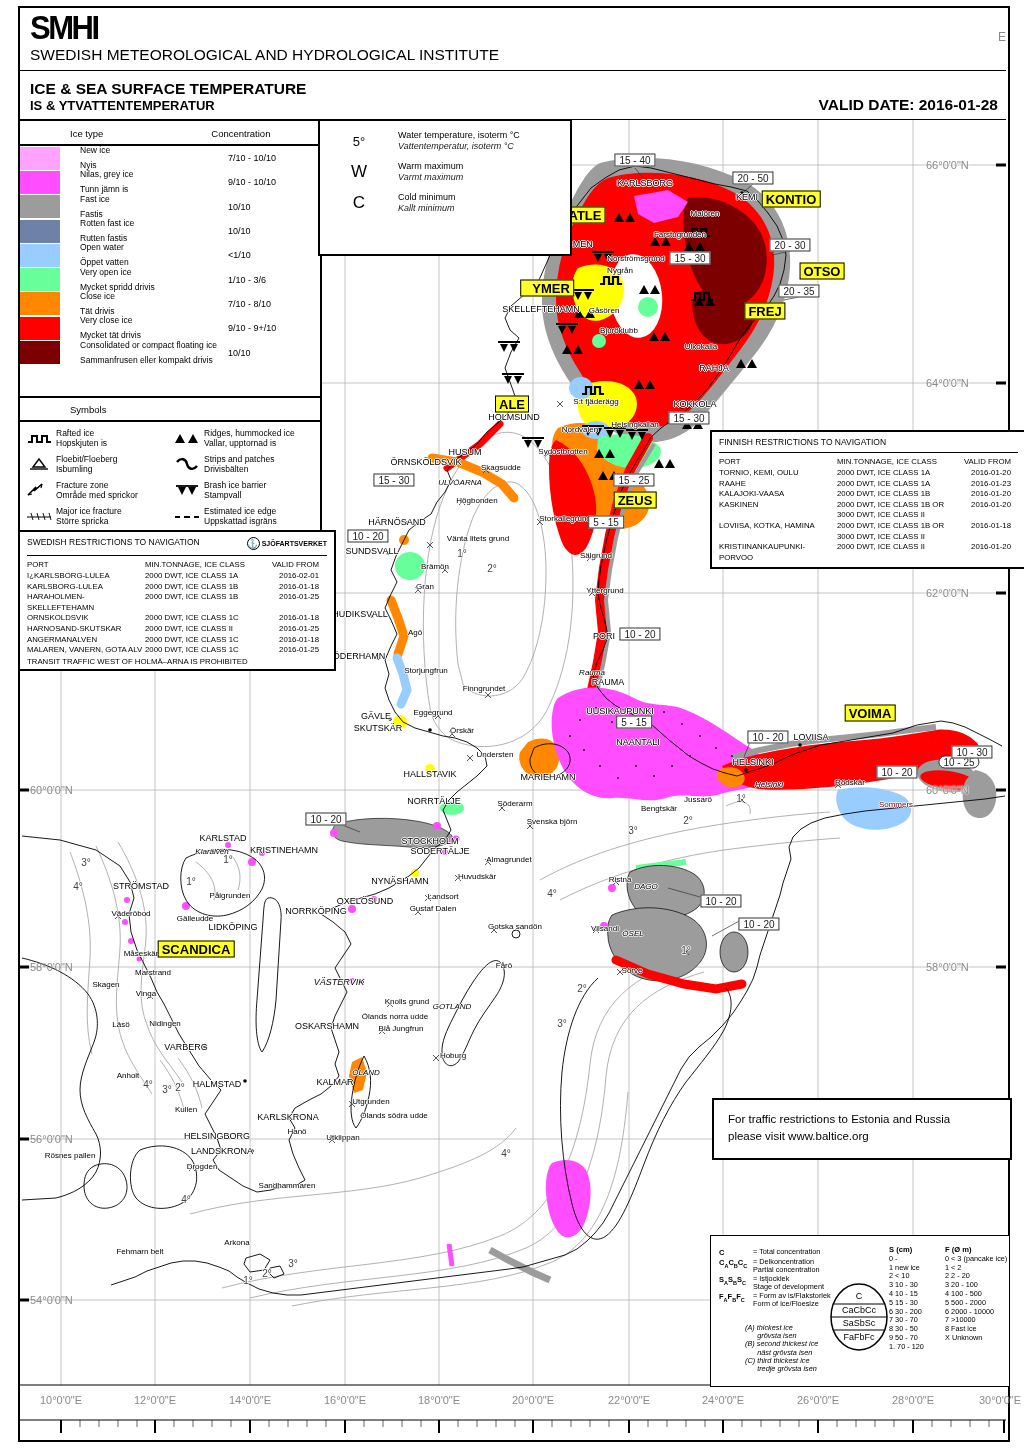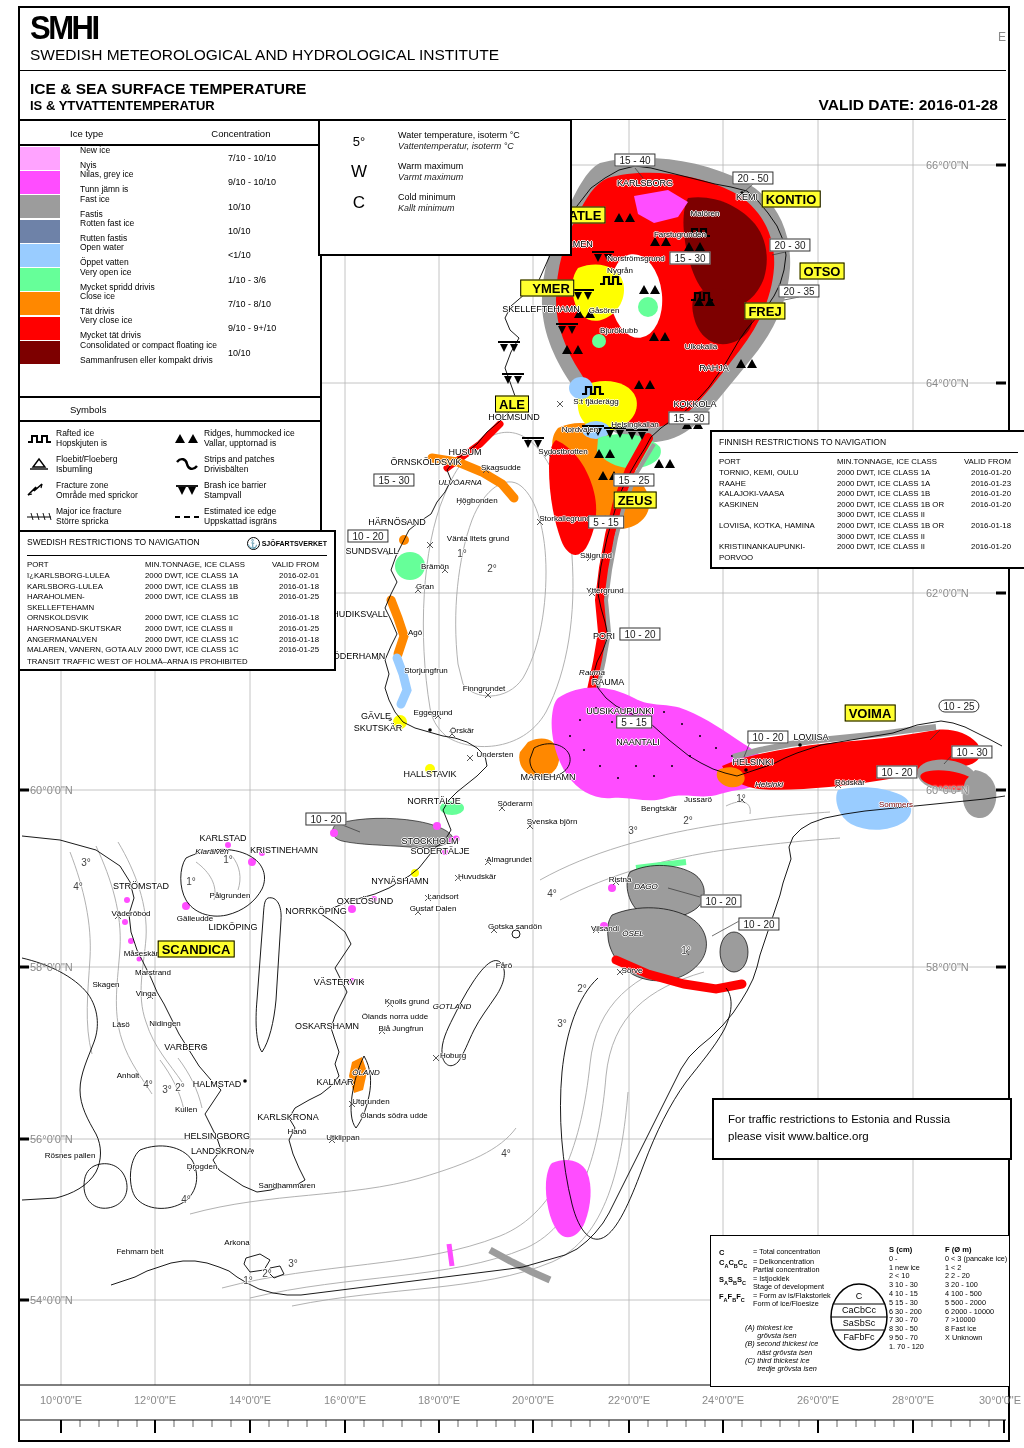--- a/index.html
+++ b/index.html
@@ -654,21 +654,21 @@
       <span class="lbl tb" style="left: 690px; top: 258px;">15 - 30</span>
       <span class="lbl tb" style="left: 799px; top: 291px;">20 - 35</span>
       <span class="lbl tb" style="left: 689px; top: 418px;">15 - 30</span>
       <span class="lbl tb" style="left: 394px; top: 480px;">15 - 30</span>
       <span class="lbl tb" style="left: 634px; top: 480px;">15 - 25</span>
       <span class="lbl tb" style="left: 606px; top: 522px;">5 - 15</span>
       <span class="lbl tb" style="left: 368px; top: 536px;">10 - 20</span>
       <span class="lbl tb" style="left: 640px; top: 634px;">10 - 20</span>
       <span class="lbl tb" style="left: 634px; top: 722px;">5 - 15</span>
       <span class="lbl tb" style="left: 768px; top: 737px;">10 - 20</span>
-      <span class="lbl tb" style="left: 959px; top: 706px; border-radius: 7px;">10 - 25</span>
+      <span class="lbl tb" style="left: 959px; top: 762px; border-radius: 7px;">10 - 25</span>
       <span class="lbl tb" style="left: 972px; top: 752px;">10 - 30</span>
       <span class="lbl tb" style="left: 897px; top: 772px;">10 - 20</span>
       <span class="lbl tb" style="left: 326px; top: 819px;">10 - 20</span>
       <span class="lbl tb" style="left: 721px; top: 901px;">10 - 20</span>
       <span class="lbl tb" style="left: 759px; top: 924px;">10 - 20</span>
       <span class="lbl pc" style="left: 645px; top: 183px;">KARLSBORG</span>
       <span class="lbl pc" style="left: 747px; top: 197px;">KEMI</span>
       <span class="lbl pc" style="left: 561px; top: 244px;">HARAHOLMEN</span>
       <span class="lbl pc" style="left: 541px; top: 309px;">SKELLEFTEHAMN</span>
       <span class="lbl pc" style="left: 514px; top: 417px;">HOLMSUND</span>
@@ -680,21 +680,21 @@
       <span class="lbl pc" style="left: 356px; top: 656px;">SÖDERHAMN</span>
       <span class="lbl pc" style="left: 376px; top: 716px;">GÄVLE</span>
       <span class="lbl pc" style="left: 378px; top: 728px;">SKUTSKÄR</span>
       <span class="lbl pc" style="left: 430px; top: 774px;">HALLSTAVIK</span>
       <span class="lbl pc" style="left: 434px; top: 801px;">NORRTÄLJE</span>
       <span class="lbl pc" style="left: 430px; top: 841px;">STOCKHOLM</span>
       <span class="lbl pc" style="left: 440px; top: 851px;">SÖDERTÄLJE</span>
       <span class="lbl pc" style="left: 400px; top: 881px;">NYNÄSHAMN</span>
       <span class="lbl pc" style="left: 365px; top: 901px;">OXELÖSUND</span>
       <span class="lbl pc" style="left: 316px; top: 911px;">NORRKÖPING</span>
-      <span class="lbl pc" style="left: 339px; top: 982px;">VÄSTERVIK</span>
+      <span class="lbl pc" style="left: 339px; top: 982px; font-style: italic;">VÄSTERVIK</span>
       <span class="lbl pc" style="left: 327px; top: 1026px;">OSKARSHAMN</span>
       <span class="lbl pc" style="left: 335px; top: 1082px;">KALMAR</span>
       <span class="lbl pc" style="left: 288px; top: 1117px;">KARLSKRONA</span>
       <span class="lbl pc" style="left: 217px; top: 1136px;">HELSINGBORG</span>
       <span class="lbl pc" style="left: 222px; top: 1151px;">LANDSKRONA</span>
       <span class="lbl pc" style="left: 217px; top: 1084px;">HALMSTAD</span>
       <span class="lbl pc" style="left: 186px; top: 1047px;">VARBERG</span>
       <span class="lbl pc" style="left: 141px; top: 886px;">STRÖMSTAD</span>
       <span class="lbl pc" style="left: 223px; top: 838px;">KARLSTAD</span>
       <span class="lbl pc" style="left: 284px; top: 850px;">KRISTINEHAMN</span>

